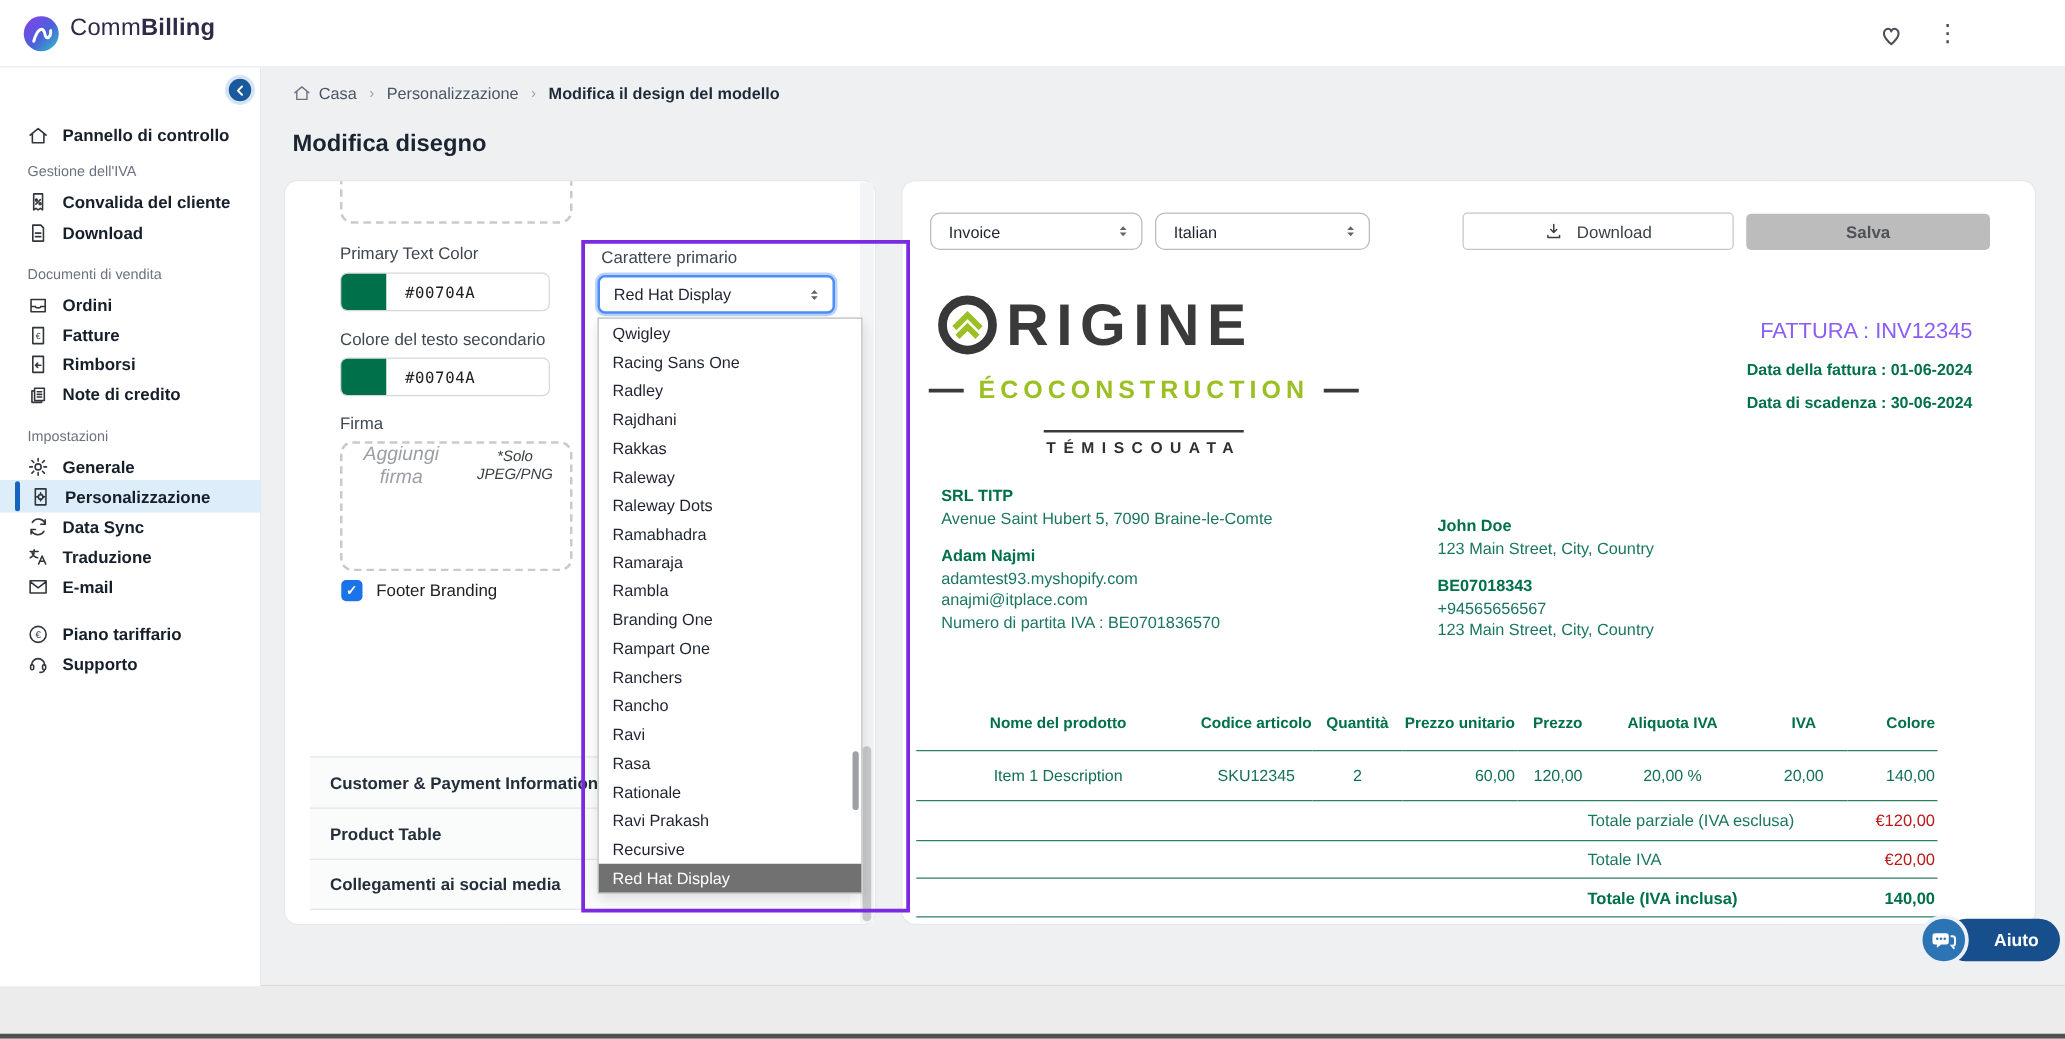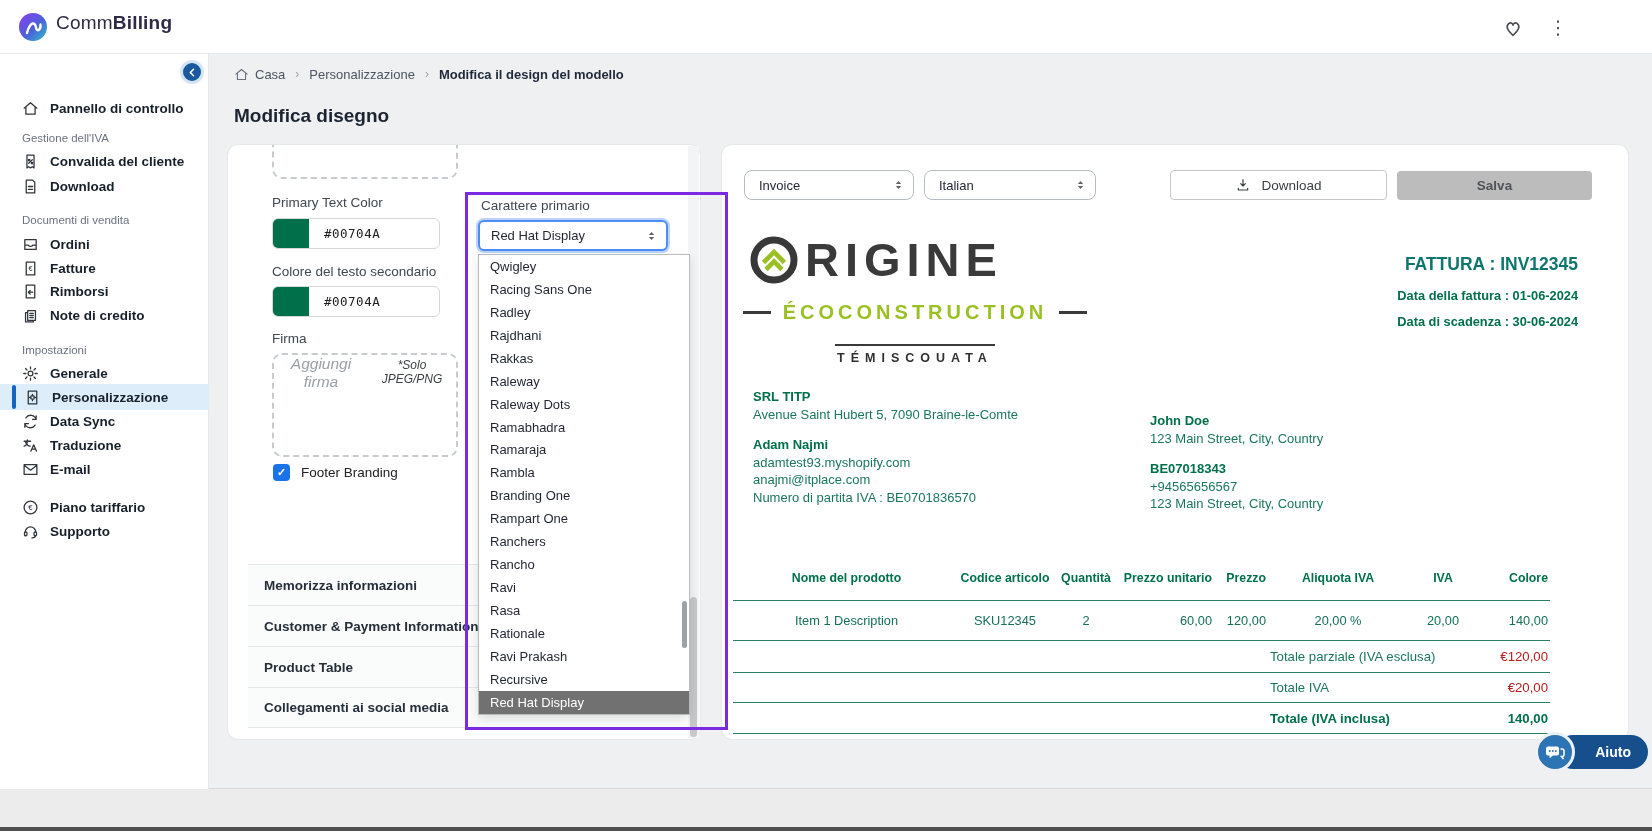--- a/index.html
+++ b/index.html
@@ -75,21 +75,21 @@
 
   
   .inv-logo-row { position:absolute; left:750px; top:236px; display:flex; align-items:center; gap:7px; z-index:2; }
   .inv-wordmark { font-size:47px; font-weight:800; color:#3a3a3a; letter-spacing:6px; line-height:48px; }
   .inv-sub-row { position:absolute; left:750px; top:301px; width:330px; display:flex; align-items:center; justify-content:center; gap:12px; z-index:2; }
   .inv-dash { width:28px; height:3px; background:#3a3a3a; flex:none; }
   .inv-sub { font-size:20px; font-weight:800; color:#9bc023; letter-spacing:4px; white-space:nowrap; }
   .inv-underline { position:absolute; left:835px; top:344px; width:160px; height:2px; background:#3a3a3a; z-index:2; }
   .inv-tagline { position:absolute; left:750px; top:351px; width:330px; text-align:center; font-size:12.5px; font-weight:800; color:#303030; letter-spacing:6px; z-index:2; }
 
-  .inv-title { position:absolute; right:74px; top:254px; font-size:17.5px; font-weight:700; color:#0f766e; text-align:right; z-index:2; }
+  .inv-title { position:absolute; right:74px; top:254px; font-size:17.5px; font-weight:400; color:#8b5cf6; text-align:right; z-index:2; }
   .inv-date { position:absolute; right:74px; font-size:12.8px; font-weight:700; color:#00704A; text-align:right; z-index:2; }
 
   .addr { position:absolute; font-size:13px; color:#1b7660; line-height:17.5px; z-index:2; }
   .addr b { color:#00704A; font-weight:700; }
   .addr .gap { height:13px; }
 
   .inv-table { position:absolute; left:733px; top:556px; width:817px; border-collapse:collapse; table-layout:fixed; z-index:2; }
   .inv-table thead tr { height:44px; border-bottom:1px solid #2c7f63; }
   .inv-table tbody tr { height:40px; border-bottom:1px solid #2c7f63; }
   .inv-table th { font-size:12.3px; font-weight:700; color:#00704A; line-height:14px; }
@@ -352,26 +352,20 @@
   <div class="dashed-box" style="left:44px; top:208px; width:186px; height:104px; display:flex; flex-direction:row; justify-content:center;font-style:italic;">
     <div class="sig-cta">Aggiungi firma</div>
     <div class="sig-hint">*Solo JPEG/PNG</div>
   </div>
 
   <div class="checkrow">
     <div class="checkbox">✓</div>
     <span class="checklabel">Footer Branding</span>
   </div>
 
-  <div class="acc" style="top:419px">
-    <span class="acc-label">Memorizza informazioni</span>
-    <svg class="acc-chev stroke">
-        <use href="#i-chevron-down"></use>
-      </svg>
-  </div>
   <div class="acc" style="top:460px">
     <span class="acc-label">Customer &amp; Payment Information</span>
     <svg class="acc-chev stroke">
         <use href="#i-chevron-down"></use>
       </svg>
   </div>
   <div class="acc" style="top:501px">
     <span class="acc-label">Product Table</span>
     <svg class="acc-chev stroke">
         <use href="#i-chevron-down"></use>

